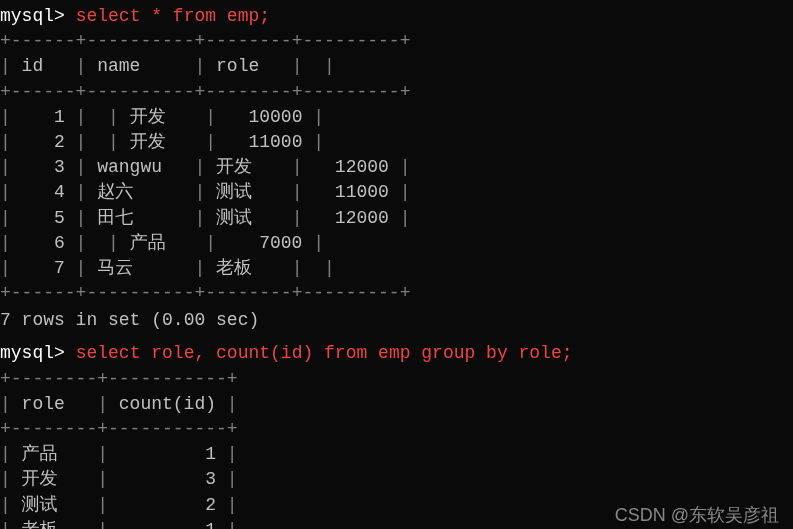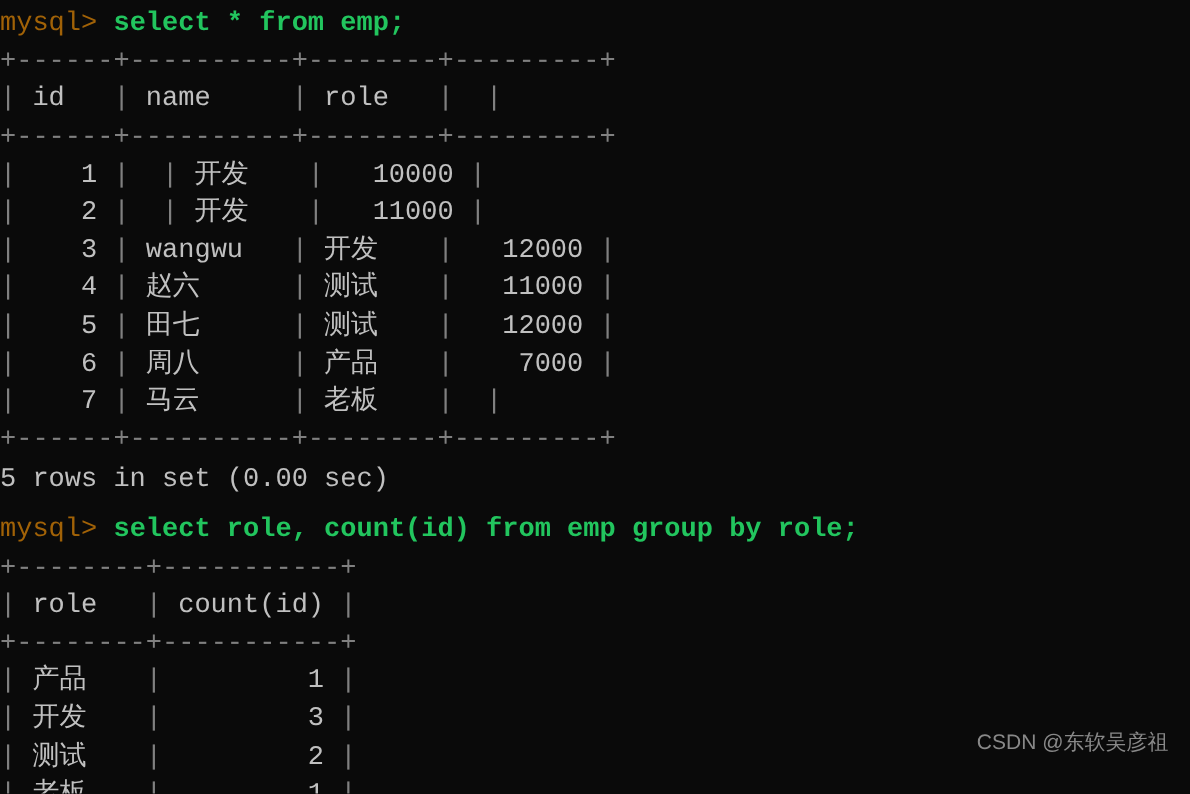--- a/index.html
+++ b/index.html
@@ -9,59 +9,59 @@
       font-family: "Courier New", monospace;
       font-size: 18px;
       line-height: 1.4;
       padding: 4px 0;
       width: 793px;
       height: 529px;
       overflow: hidden;
       position: relative;
     }
     .prompt-line { white-space: pre; }
-    .prompt { color: #a16207; font-family: Liberation Mono, monospace; }
-    .sql { color: #22c55e; font-weight: bold; }
+    .prompt { color: #ffffff; font-family: Liberation Mono, monospace; }
+    .sql { color: #ef4444; }
     .sep-row { white-space: pre; color: #808080; }
     .header-row, .data-row { display: flex; white-space: pre; }
     .pipe { color: #808080; }
     .cell { display: inline-block; }
     .cell-num { text-align: right; }
     .status { white-space: pre; padding: 2px 0 8px 0; }
     .watermark {
       position: absolute;
-      bottom: 24px;
+      bottom: 1px;
       right: 14px;
       color: #888;
       font-family: sans-serif;
-      font-size: 14px;
+      font-size: 18px;
     }
   </style>
 </head>
 <body>
 
 <div class="prompt-line"><span class="prompt">mysql&gt;</span> <span class="sql">select * from emp;</span></div>
 
 <div class="sep-row">+------+----------+--------+---------+</div>
 
 <div class="header-row"><span class="pipe">| </span><span class="cell" style="width:4ch">id</span><span class="pipe"> | </span><span class="cell" style="width:8ch">name</span><span class="pipe"> | </span><span class="cell" style="width:6ch">role</span><span class="pipe"> | </span><span class="pipe"> |</span></div>
 
 <div class="sep-row">+------+----------+--------+---------+</div>
 
 <div class="data-row"><span class="pipe">| </span><span class="cell cell-num" style="width:4ch">1</span><span class="pipe"> | </span><span class="pipe"> | </span><span class="cell" style="width:6ch">开发</span><span class="pipe"> | </span><span class="cell cell-num" style="width:7ch">10000</span><span class="pipe"> |</span></div>
 <div class="data-row"><span class="pipe">| </span><span class="cell cell-num" style="width:4ch">2</span><span class="pipe"> | </span><span class="pipe"> | </span><span class="cell" style="width:6ch">开发</span><span class="pipe"> | </span><span class="cell cell-num" style="width:7ch">11000</span><span class="pipe"> |</span></div>
 <div class="data-row"><span class="pipe">| </span><span class="cell cell-num" style="width:4ch">3</span><span class="pipe"> | </span><span class="cell" style="width:8ch">wangwu</span><span class="pipe"> | </span><span class="cell" style="width:6ch">开发</span><span class="pipe"> | </span><span class="cell cell-num" style="width:7ch">12000</span><span class="pipe"> |</span></div>
 <div class="data-row"><span class="pipe">| </span><span class="cell cell-num" style="width:4ch">4</span><span class="pipe"> | </span><span class="cell" style="width:8ch">赵六</span><span class="pipe"> | </span><span class="cell" style="width:6ch">测试</span><span class="pipe"> | </span><span class="cell cell-num" style="width:7ch">11000</span><span class="pipe"> |</span></div>
 <div class="data-row"><span class="pipe">| </span><span class="cell cell-num" style="width:4ch">5</span><span class="pipe"> | </span><span class="cell" style="width:8ch">田七</span><span class="pipe"> | </span><span class="cell" style="width:6ch">测试</span><span class="pipe"> | </span><span class="cell cell-num" style="width:7ch">12000</span><span class="pipe"> |</span></div>
-<div class="data-row"><span class="pipe">| </span><span class="cell cell-num" style="width:4ch">6</span><span class="pipe"> | </span><span class="cell" style="width:8ch">周八</span><span class="pipe"> | </span><span class="cell" style="width:6ch">产品</span><span class="pipe"> | </span><span class="cell cell-num" style="width:7ch">7000</span><span class="pipe"> |</span></div>
+<div class="data-row"><span class="pipe">| </span><span class="cell cell-num" style="width:4ch">6</span><span class="pipe"> | </span><span class="pipe"> | </span><span class="cell" style="width:6ch">产品</span><span class="pipe"> | </span><span class="cell cell-num" style="width:7ch">7000</span><span class="pipe"> |</span></div>
 <div class="data-row"><span class="pipe">| </span><span class="cell cell-num" style="width:4ch">7</span><span class="pipe"> | </span><span class="cell" style="width:8ch">马云</span><span class="pipe"> | </span><span class="cell" style="width:6ch">老板</span><span class="pipe"> | </span><span class="pipe"> |</span></div>
 
 <div class="sep-row">+------+----------+--------+---------+</div>
 
-<div class="status">5 rows in set (0.00 sec)</div>
+<div class="status">7 rows in set (0.00 sec)</div>
 
 <div class="prompt-line"><span class="prompt">mysql&gt;</span> <span class="sql">select role, count(id) from emp group by role;</span></div>
 
 <div class="sep-row">+--------+-----------+</div>
 
 <div class="header-row"><span class="pipe">| </span><span class="cell" style="width:6ch">role</span><span class="pipe"> | </span><span class="cell" style="width:9ch">count(id)</span><span class="pipe"> |</span></div>
 
 <div class="sep-row">+--------+-----------+</div>
 
 <div class="data-row"><span class="pipe">| </span><span class="cell" style="width:6ch">产品</span><span class="pipe"> | </span><span class="cell cell-num" style="width:9ch">1</span><span class="pipe"> |</span></div>

